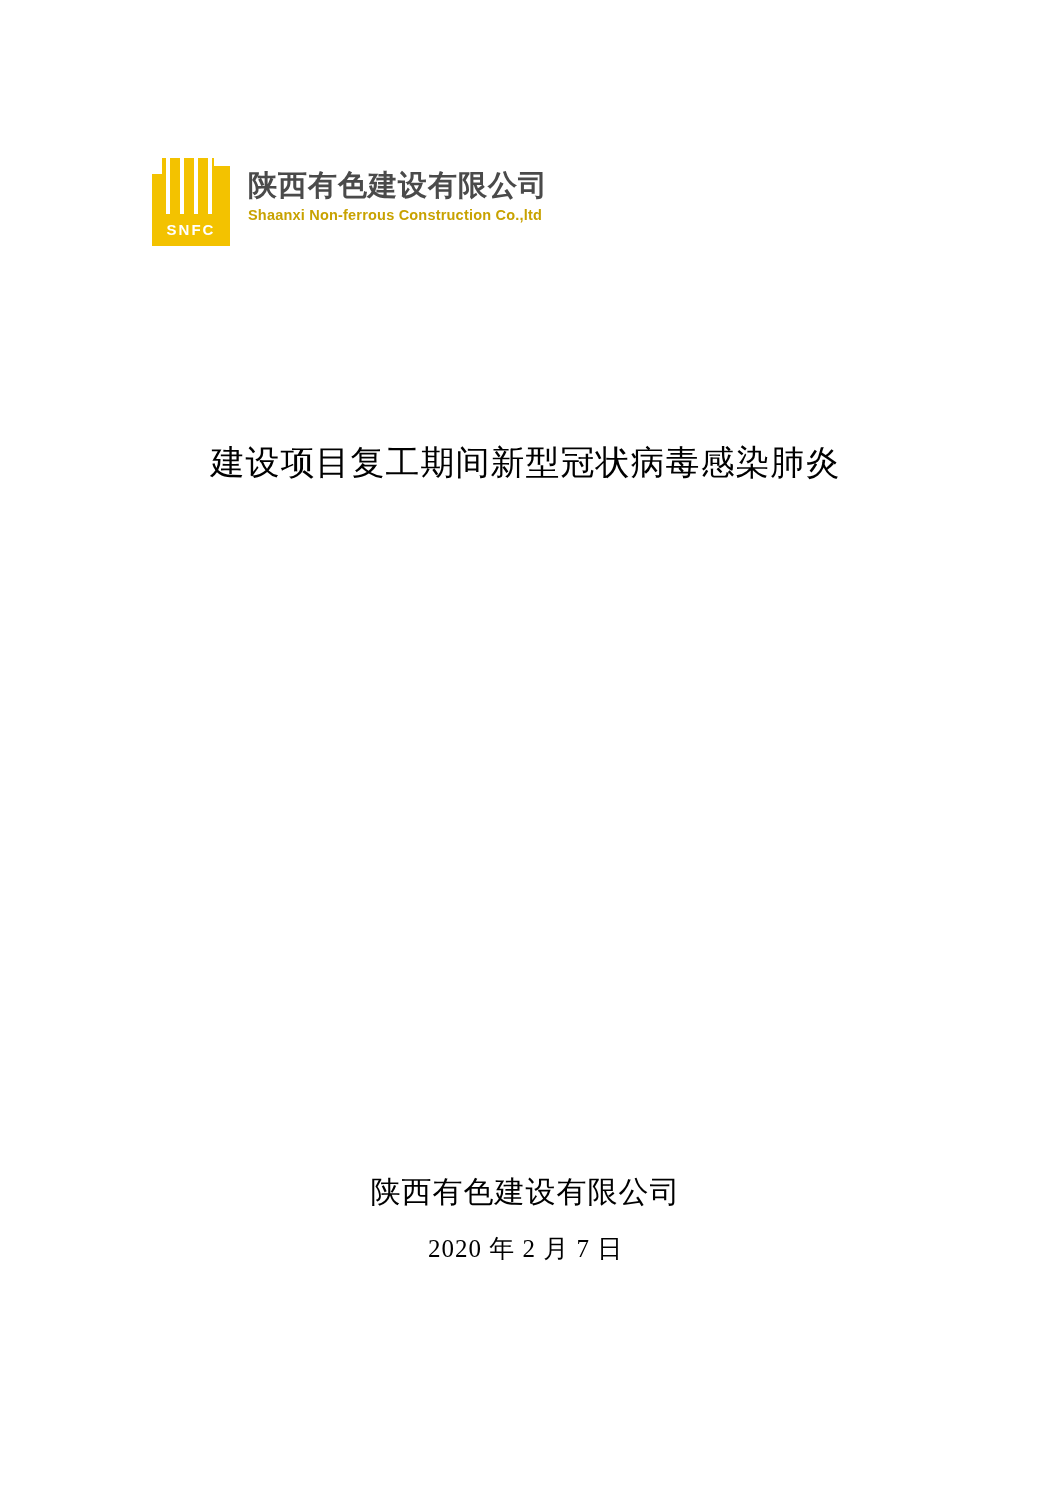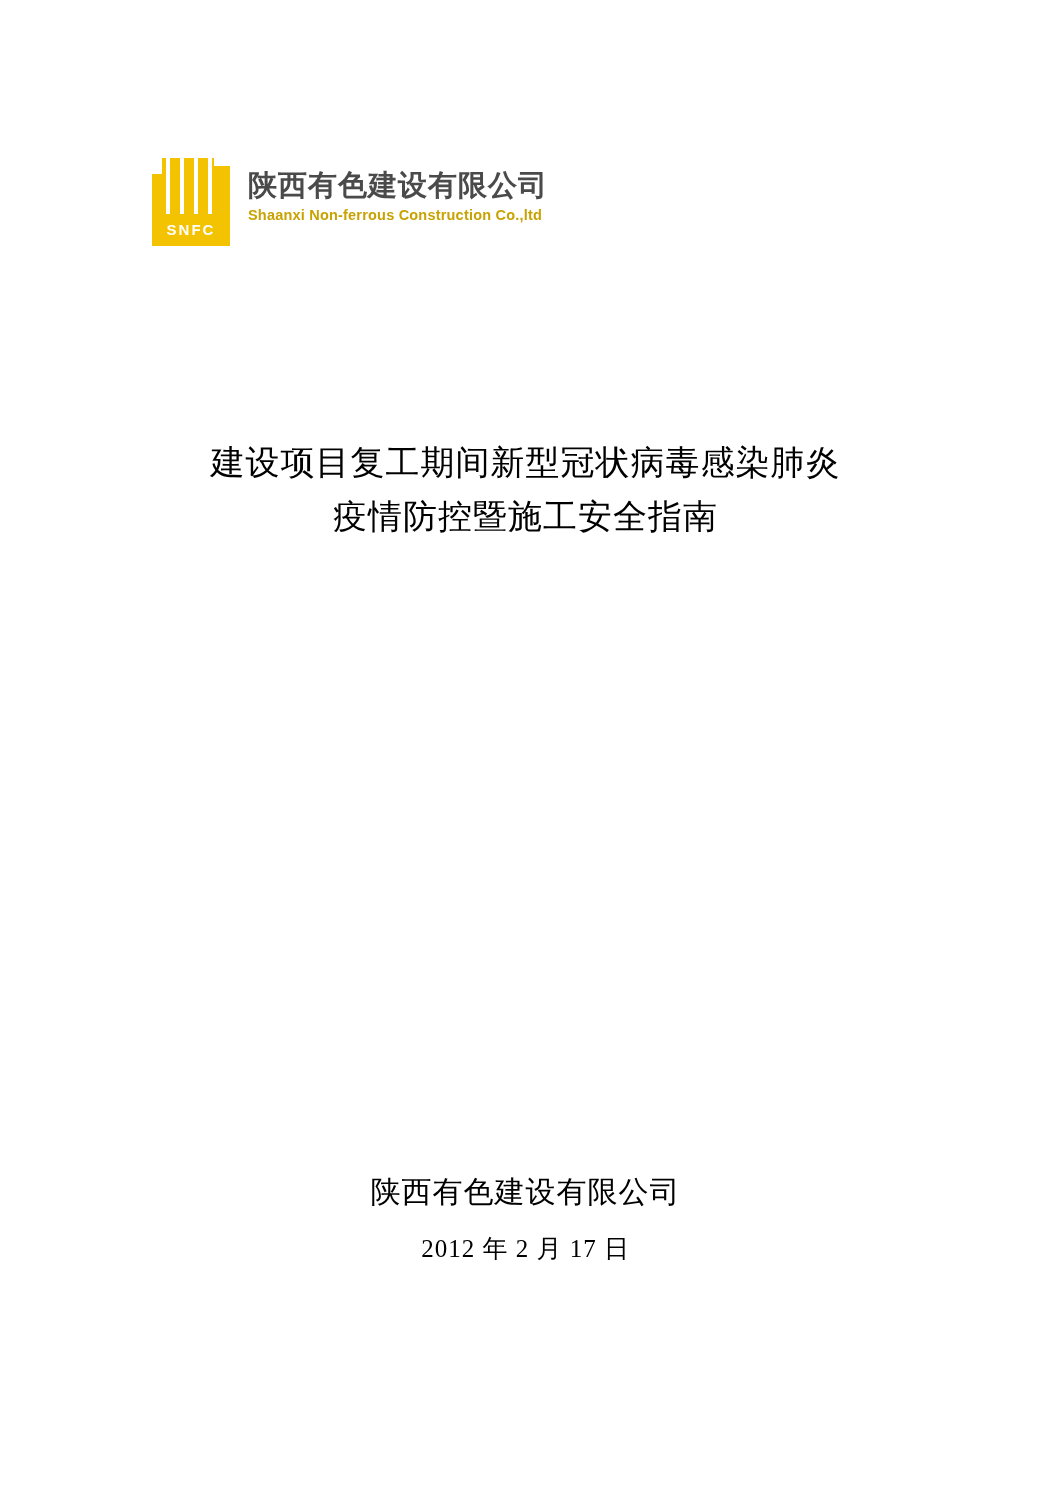--- a/index.html
+++ b/index.html
@@ -148,19 +148,18 @@
       <div class="snfc">SNFC</div>
     </div>
     <div class="logo-text">
       <div class="logo-cn">陕西有色建设有限公司</div>
       <div class="logo-en">Shaanxi Non-ferrous Construction Co.,ltd</div>
     </div>
   </div>
 
   <div class="doc-title">
     <span class="line">建设项目复工期间新型冠状病毒感染肺炎</span>
-    <span class="line">疫情防控暨施工安全指南</span>
   </div>
 
   <div class="issuer">陕西有色建设有限公司</div>
-  <div class="doc-date">2012 年 2 月 17 日</div>
+  <div class="doc-date">2020 年 2 月 7 日</div>
 
 </div>
 
 </body></html>

